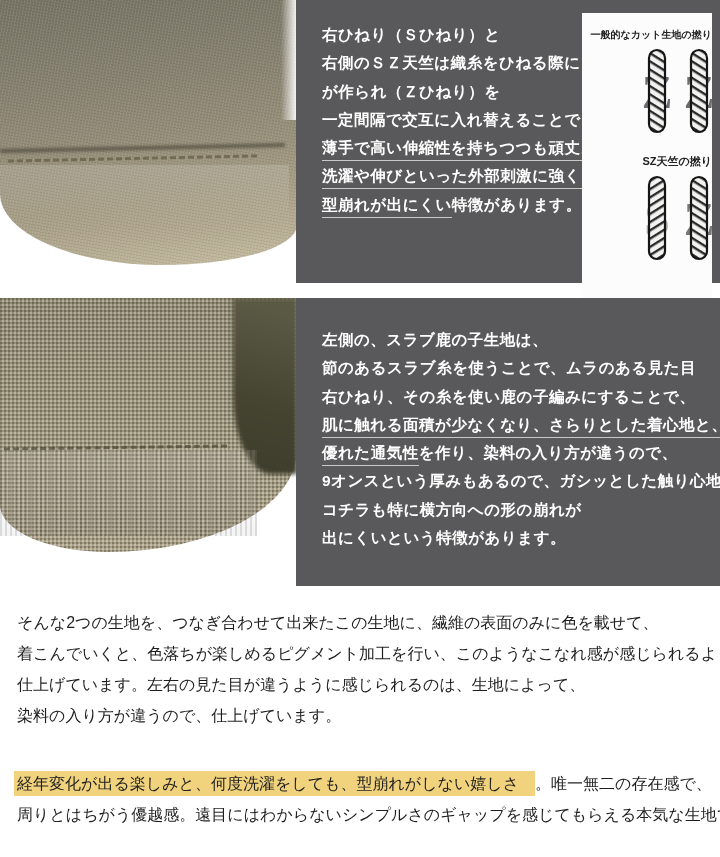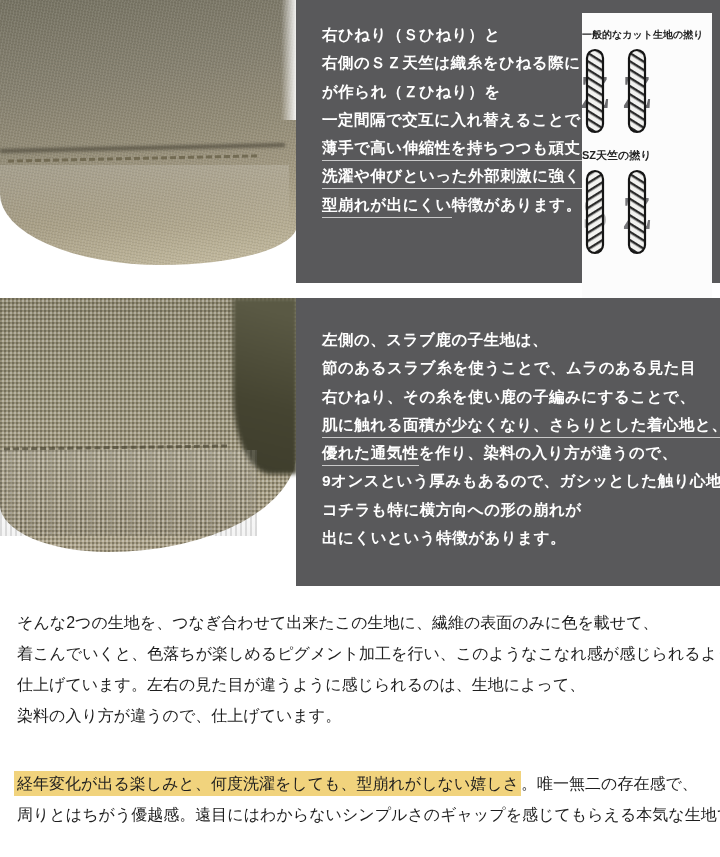--- a/index.html
+++ b/index.html
@@ -54,37 +54,37 @@
   
   .panel{position:absolute;left:296px;top:0;width:424px;height:100%;background:#59595b;}
   .plines{position:absolute;left:26px;top:21px;color:#ffffff;font-size:15.5px;font-weight:bold;
     letter-spacing:.5px;white-space:nowrap;}
   .row2 .plines{top:28px;}
   .pl{height:28.3px;line-height:28.3px;}
   .ul{border-bottom:1px solid #c9c9c9;padding-bottom:4px;}
 
   
   .diagram{position:absolute;right:8px;top:13px;width:130px;height:294px;background:#fcfcfc;
-    display:flex;flex-direction:column;align-items:flex-start;}
+    display:flex;flex-direction:column;align-items:flex-end;}
   .dg-title{margin-top:15px;font-size:10px;color:#222;font-weight:bold;letter-spacing:0;}
-  .dg-sub{margin-top:12px;font-size:11px;color:#222;font-weight:bold;}
+  .dg-sub{margin-top:18px;font-size:11px;color:#222;font-weight:bold;}
   .ropes{margin-top:6px;height:88px;display:flex;gap:16px;justify-content:center;}
   .ropewrap{position:relative;width:26px;height:86px;display:inline-block;}
   .dgletter{position:absolute;left:50%;top:50%;transform:translate(-50%,-46%);z-index:0;
     font-family:"Liberation Serif","DejaVu Serif",serif;font-weight:bold;font-size:46px;line-height:1;}
   .letter-dark{color:#6b6b6e;}
   .letter-mid{color:#77777a;}
   .letter-light{color:#b3b3b3;}
   .rope{position:relative;z-index:1;display:block;width:26px;height:86px;margin:0 auto;}
 
   
   .bodytext{position:absolute;left:17px;top:607px;width:697px;color:#1e1e1e;font-size:16px;
     line-height:31px;white-space:nowrap;}
   .p2{margin-top:37px;}
-  .hl{background:#f1d37d;padding:4px 2px 4px 3px;margin-left:-3px;}
+  .hl{background:#f1d37d;padding:4px 16px 4px 3px;margin-left:-3px;}
 </style>
 </head>
 <body>
 
 <svg width="0" height="0" style="position:absolute" aria-hidden="true">
   <defs>
     <pattern id="hz" width="7" height="7" patternUnits="userSpaceOnUse" patternTransform="rotate(32)">
       <rect width="7" height="7" fill="#f2f2f0"></rect>
       <rect width="7" height="2.4" fill="#2a2a2a"></rect>
     </pattern>

